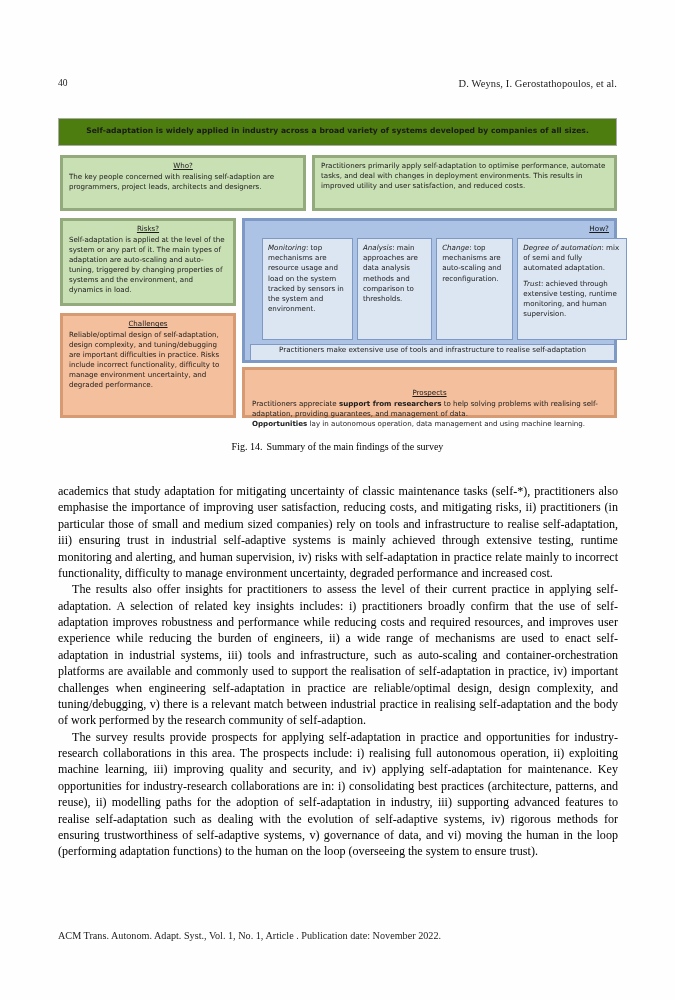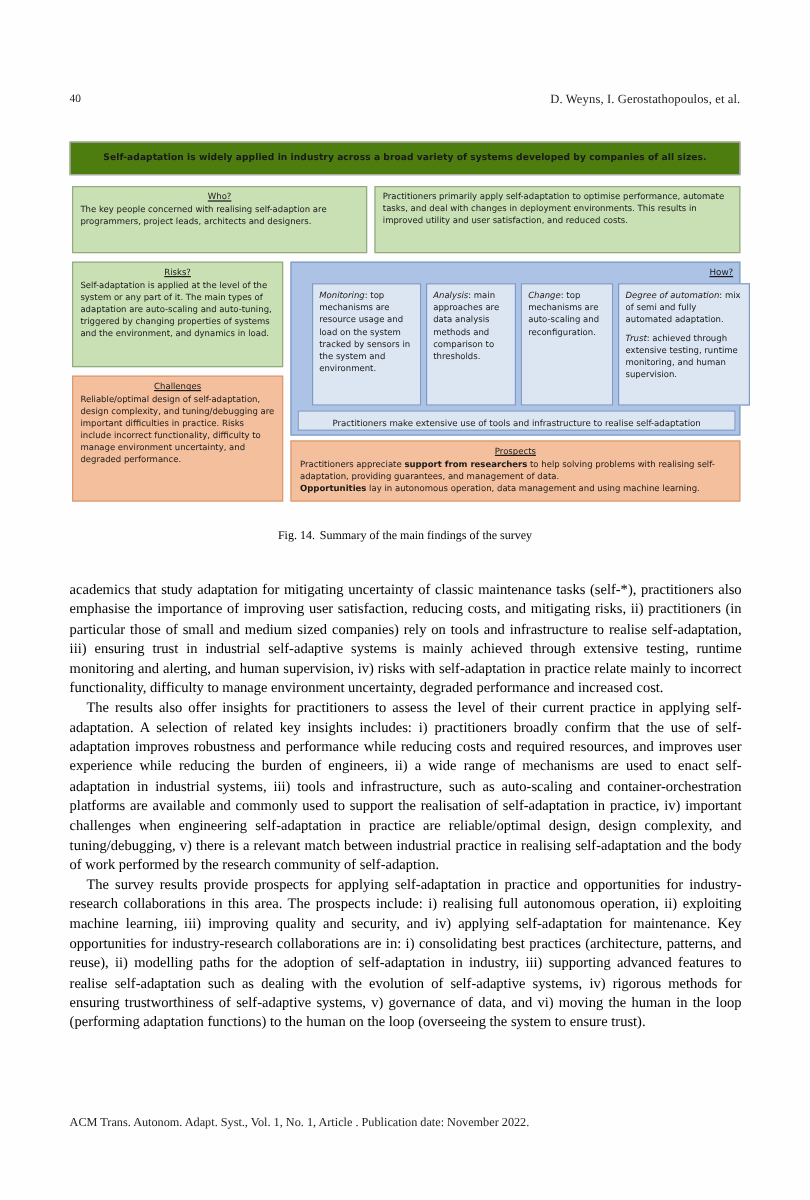--- a/index.html
+++ b/index.html
@@ -57,21 +57,21 @@
     width: 559px;
     height: 302px;
     font-family: "DejaVu Sans", sans-serif;
     font-size: 7.1px;
     line-height: 1.42;
     color: #1a1a1a;
   }
   .box {
     position: absolute;
     box-sizing: border-box;
-    border: 1px solid #0ea5e9;
+    border: 3px solid #0ea5e9;
     padding: 3px 6px 4px 6px;
   }
   .hdr {
     text-align: center;
     text-decoration: underline;
     margin-bottom: 1px;
     display: block;
   }
   .ital { font-style: italic; }
   .bold { font-weight: bold; }
@@ -152,31 +152,31 @@
   .sub p + p { margin-top: 5px; }
 
   .tools {
     position: absolute;
     left: 5px; top: 123px;
     width: 365px; height: 17px;
     box-sizing: border-box;
     background: #dce6f2;
     border: 1px solid #7e99c4;
     display: flex;
-    align-items: flex-end;
+    align-items: flex-start;
     justify-content: center;
     font-size: 7.2px;
   }
 
   .prospects {
     left: 184px; top: 249px;
     width: 375px; height: 51px;
     background: #f3bf9c;
     border-color: #d79b74;
-    padding: 3px 7px;
+    padding: 18px 7px;
   }
   .prospects p { margin: 0; }
 
   .caption {
     position: absolute;
     left: 58px;
     top: 441px;
     width: 559px;
     text-align: center;
     font-size: 10px;

